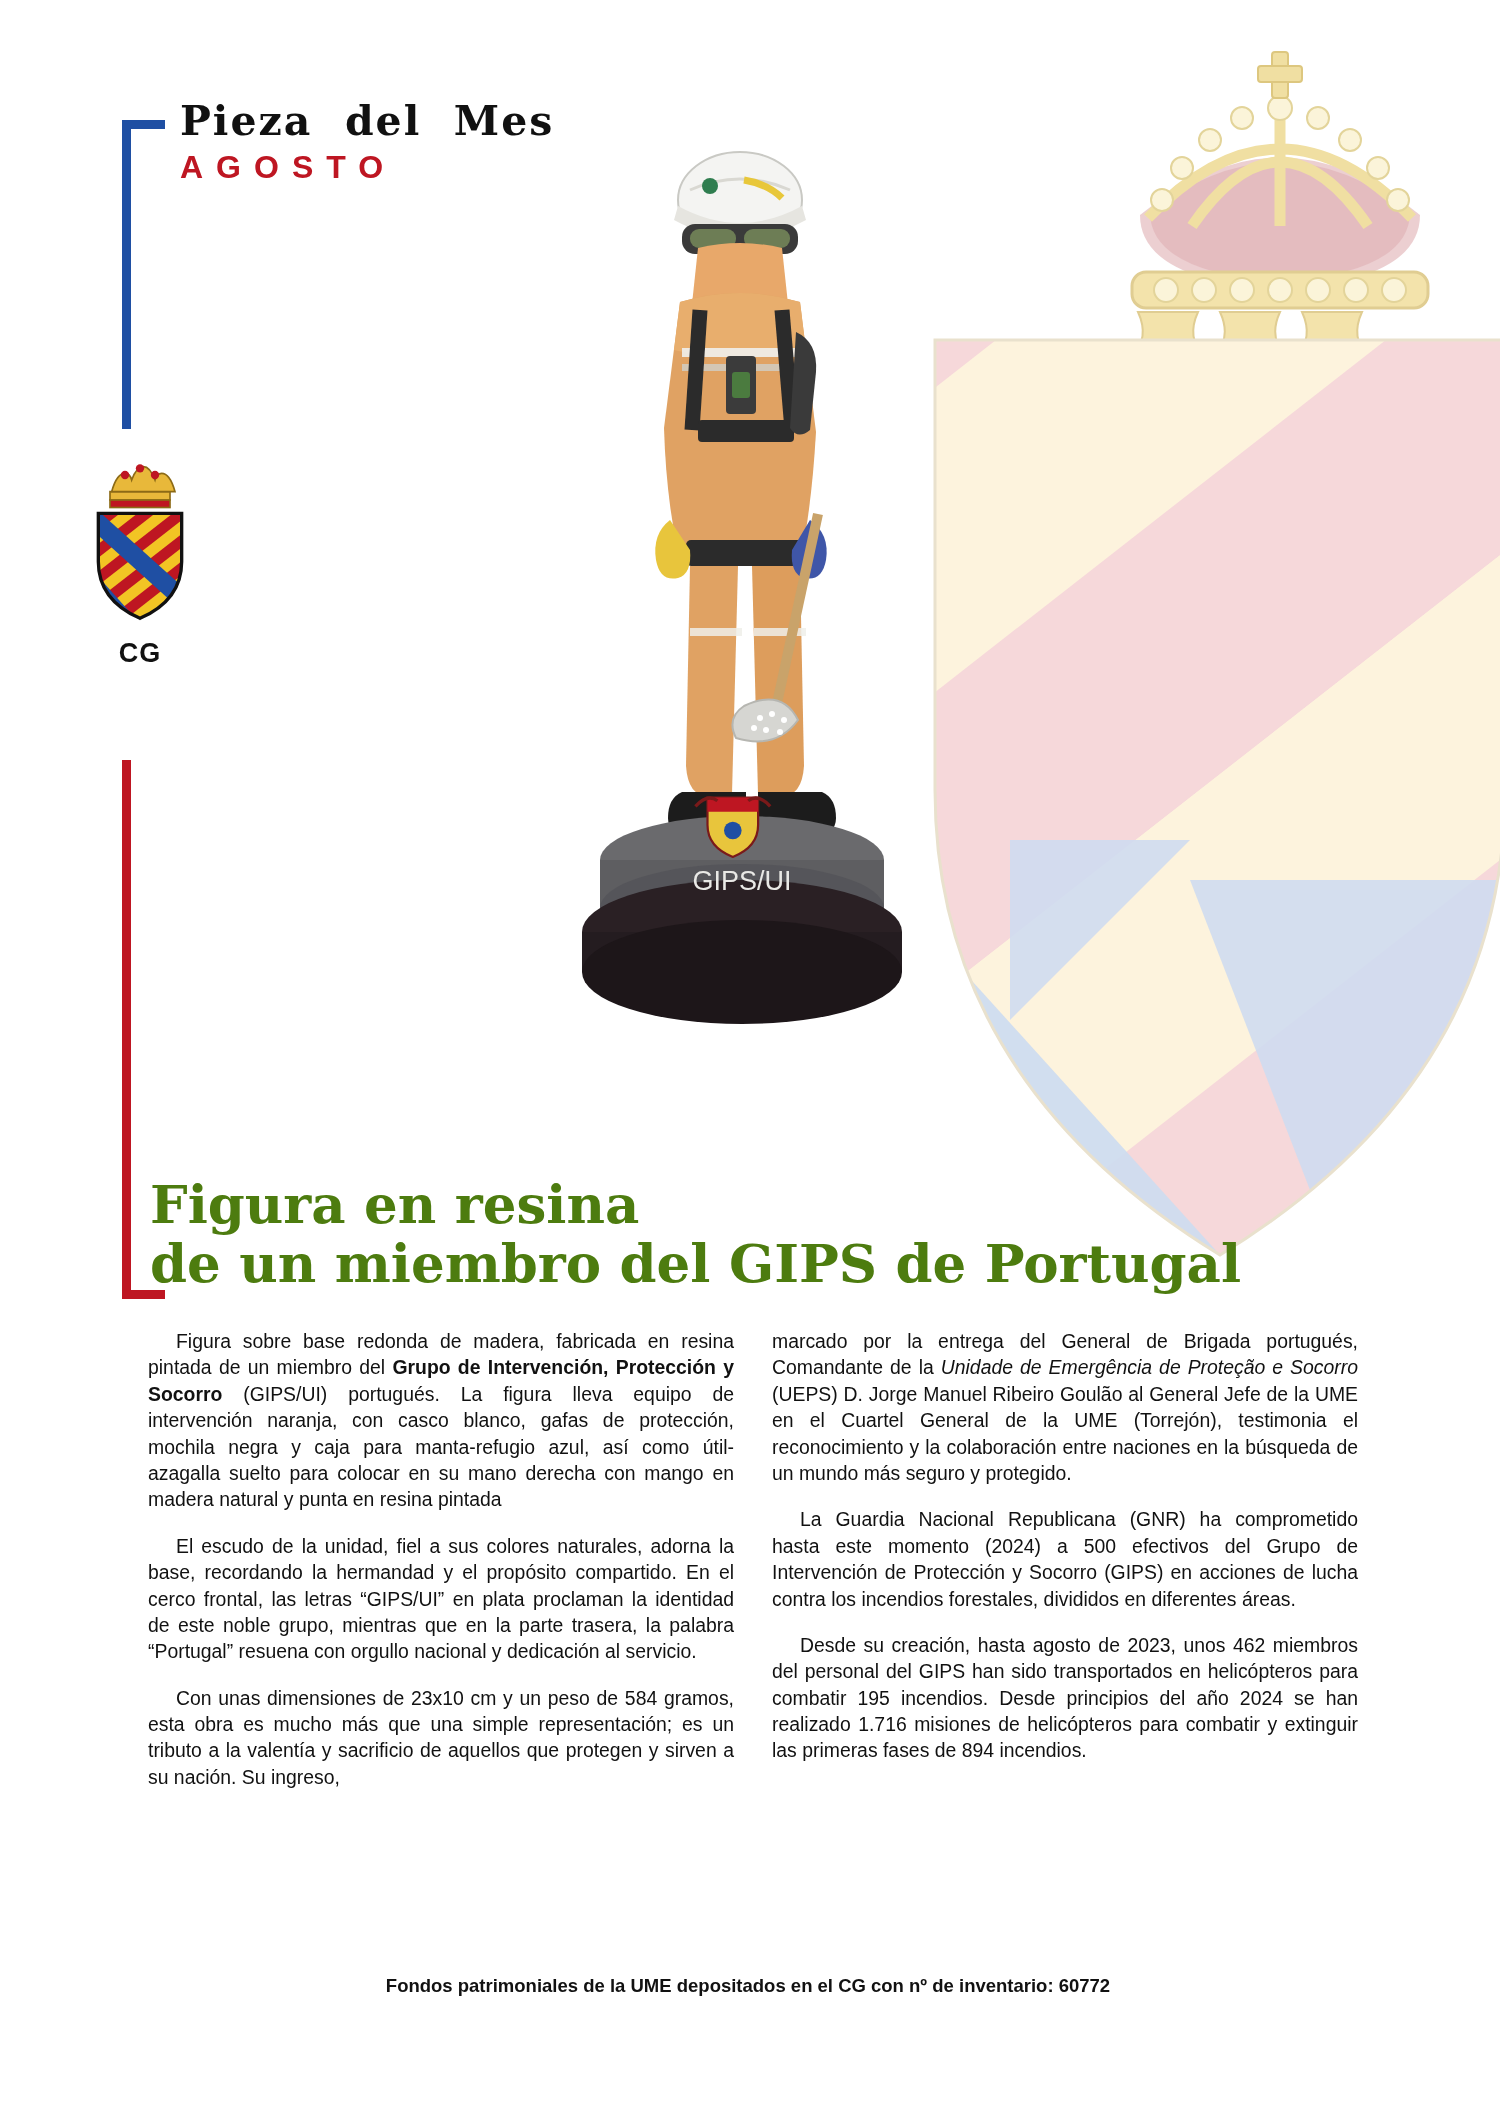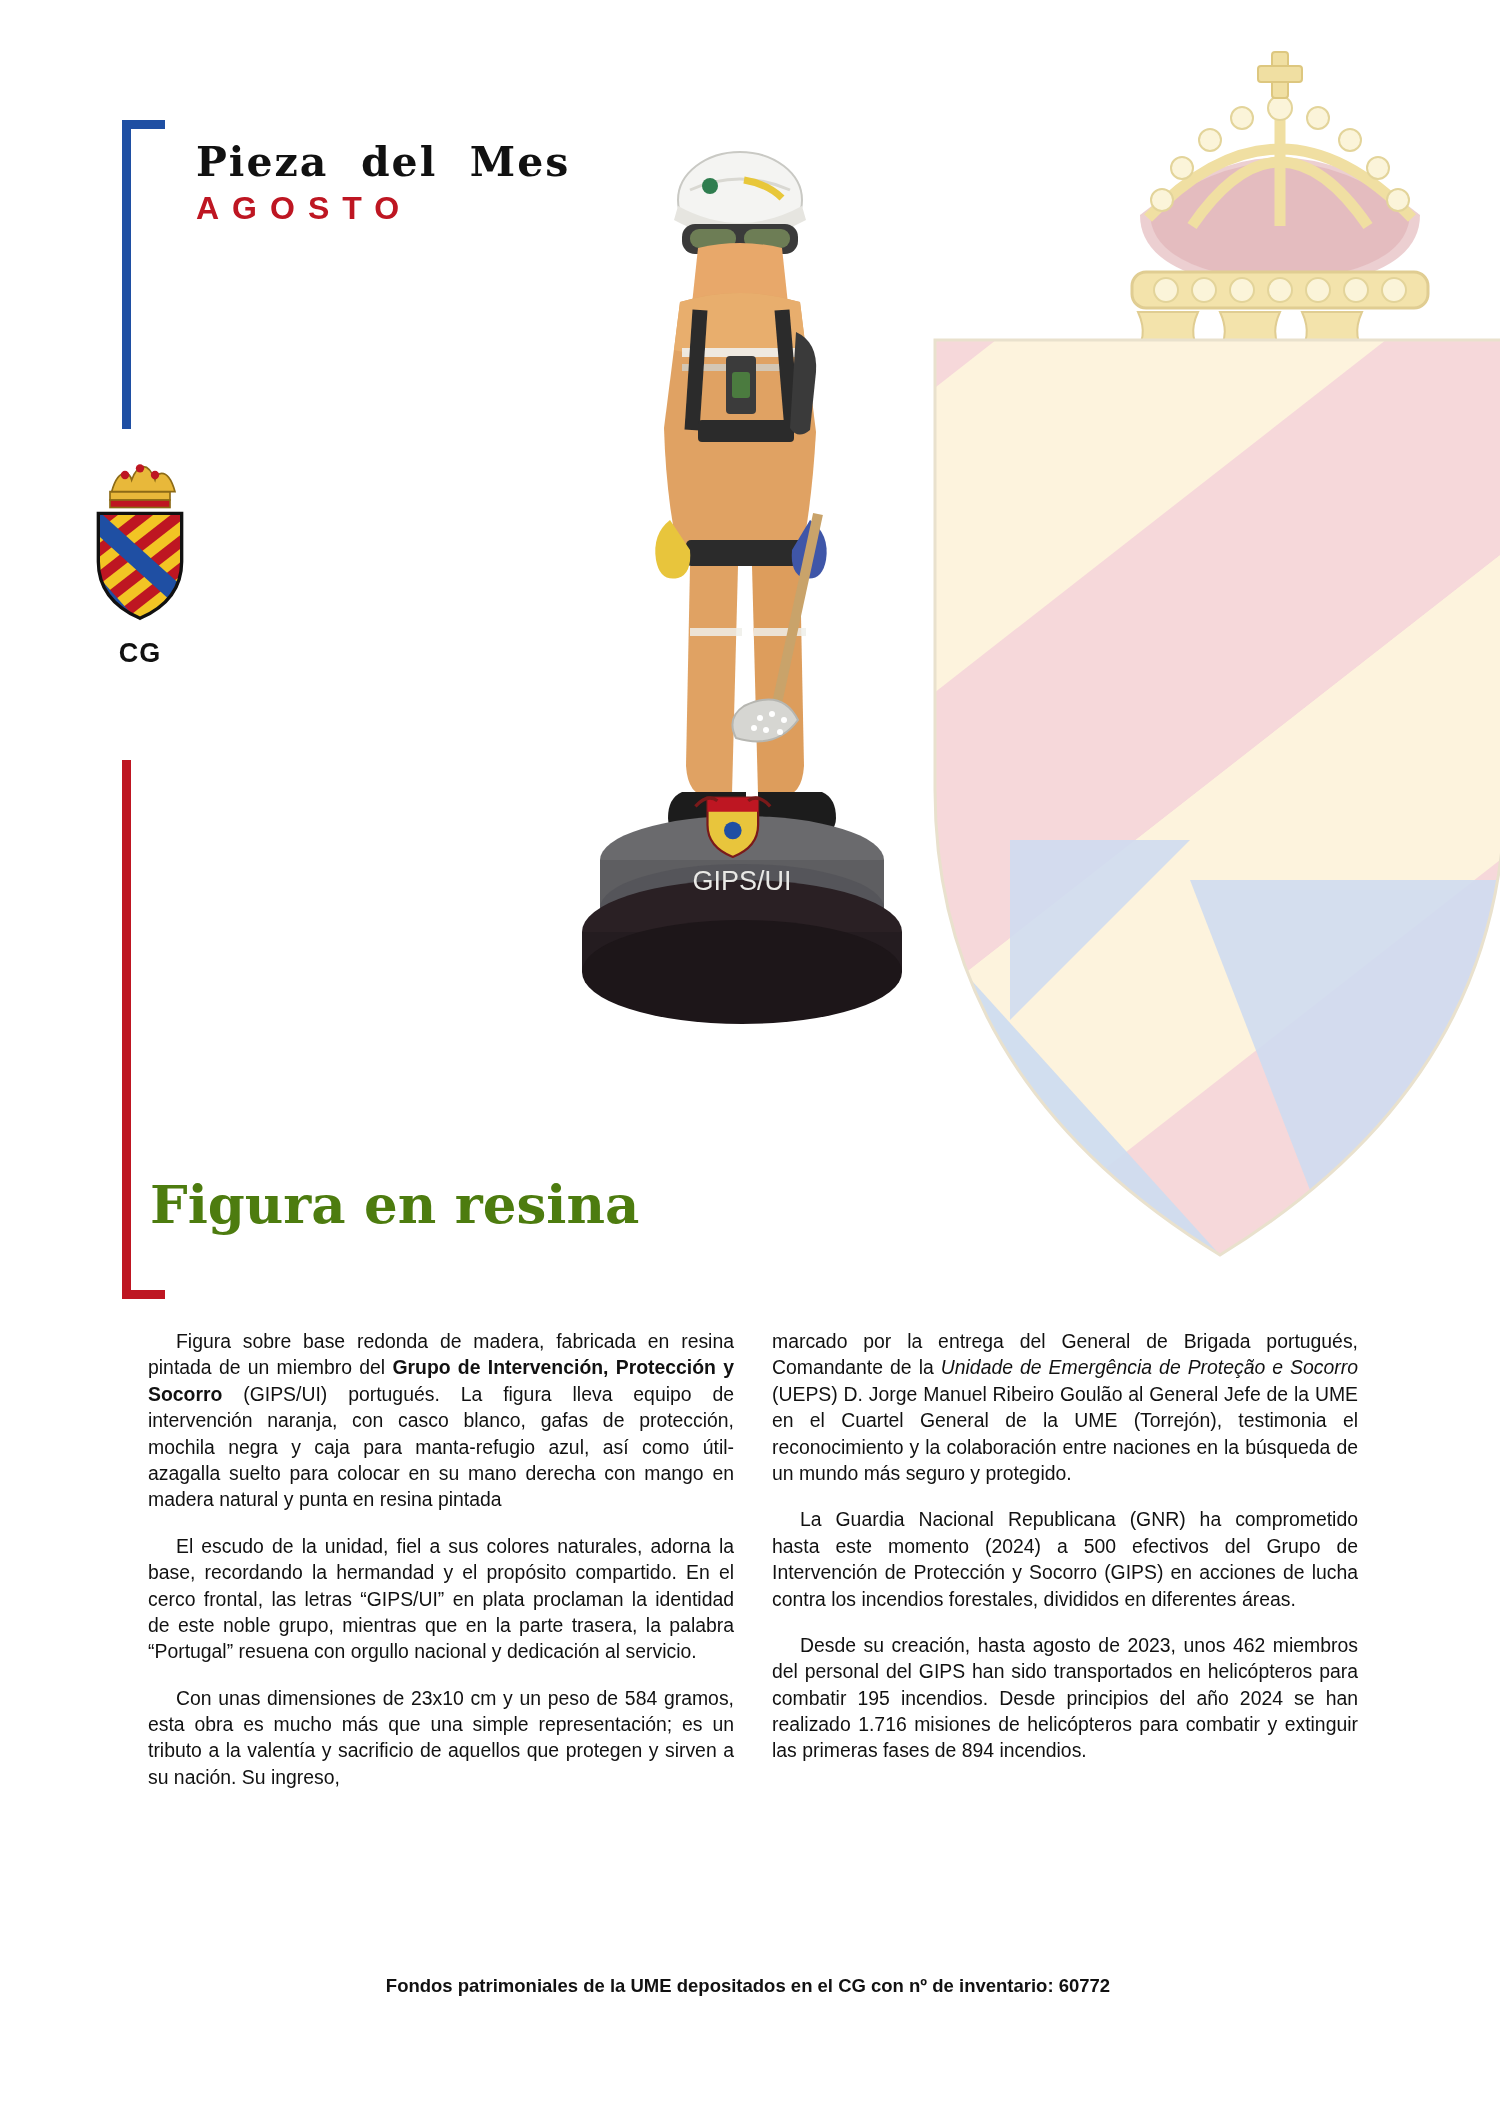--- a/index.html
+++ b/index.html
@@ -56,24 +56,23 @@
     top: 760px;
     width: 34px;
     height: 530px;
     border-left: 9px solid #be1622;
     border-bottom: 9px solid #be1622;
   }
 
   
   .masthead {
     position: absolute;
-    left: 196px;
+    left: 180px;
     top: 100px;
     width: 420px;
-    margin-top: 41px;
   }
   .mast-title {
     font-family: "DejaVu Serif", "Liberation Serif", serif;
     font-weight: bold;
     font-size: 41px;
     letter-spacing: 2px;
     color: #111111;
     line-height: 1.05;
     white-space: pre;
   }
@@ -375,20 +374,21 @@
       <path d="M-12 26 q22 -24 40 -10" stroke="#7a1a1a" stroke-width="6" fill="none"></path>
       <path d="M124 26 q-22 -24 -40 -10" stroke="#7a1a1a" stroke-width="6" fill="none"></path>
     </g>
 
     <text x="212" y="770" text-anchor="middle" font-family="Liberation Sans, sans-serif" font-size="27" fill="#e9e9e6">GIPS/UI</text>
   </svg>
 </div>
 
 <div class="headline">
   <div class="l1">Figura en resina</div>
+  <div class="l2">de un miembro del GIPS de Portugal</div>
 </div>
 
 <div class="columns">
   <div class="col">
     <p>
       <span>Figura sobre base redonda de madera, fabricada en resina pintada de un miembro del </span><b>Grupo de Intervención, Protección y Socorro</b><span> (GIPS/UI) portugués. La figura lleva equipo de intervención naranja, con casco blanco, gafas de protección, mochila negra y caja para manta-refugio azul, así como útil-azagalla suelto para colocar en su mano derecha con mango en madera natural y punta en resina pintada</span>
     </p>
     <p>El escudo de la unidad, fiel a sus colores naturales, adorna la base, recordando la hermandad y el propósito compartido. En el cerco frontal, las letras “GIPS/UI” en plata proclaman la identidad de este noble grupo, mientras que en la parte trasera, la palabra “Portugal” resuena con orgullo nacional y dedicación al servicio.</p>
     <p>Con unas dimensiones de 23x10 cm y un peso de 584 gramos, esta obra es mucho más que una simple representación; es un tributo a la valentía y sacrificio de aquellos que protegen y sirven a su nación. Su ingreso,</p>
   </div>

